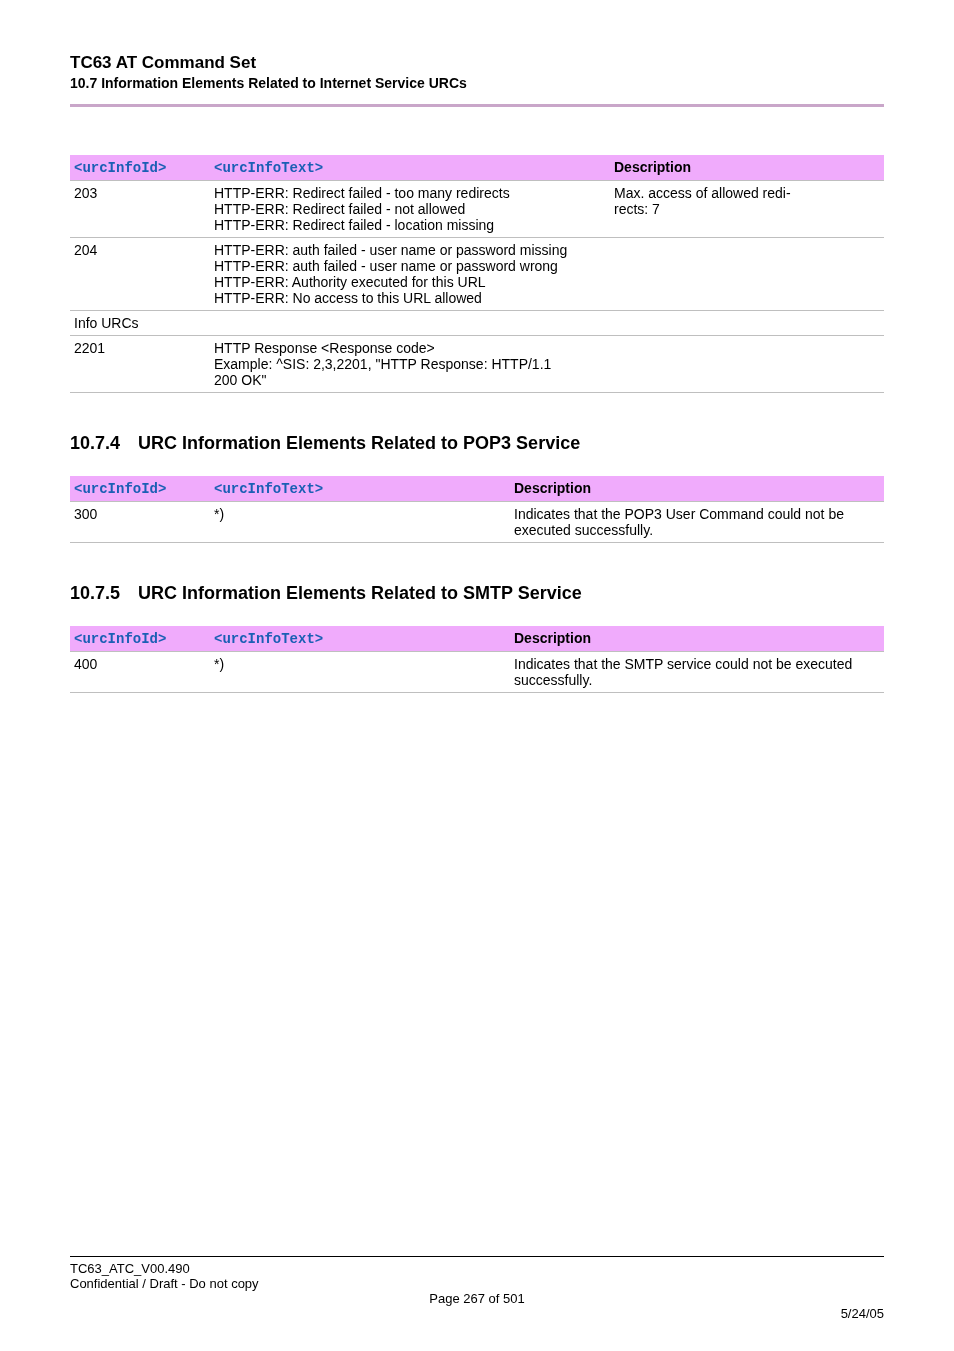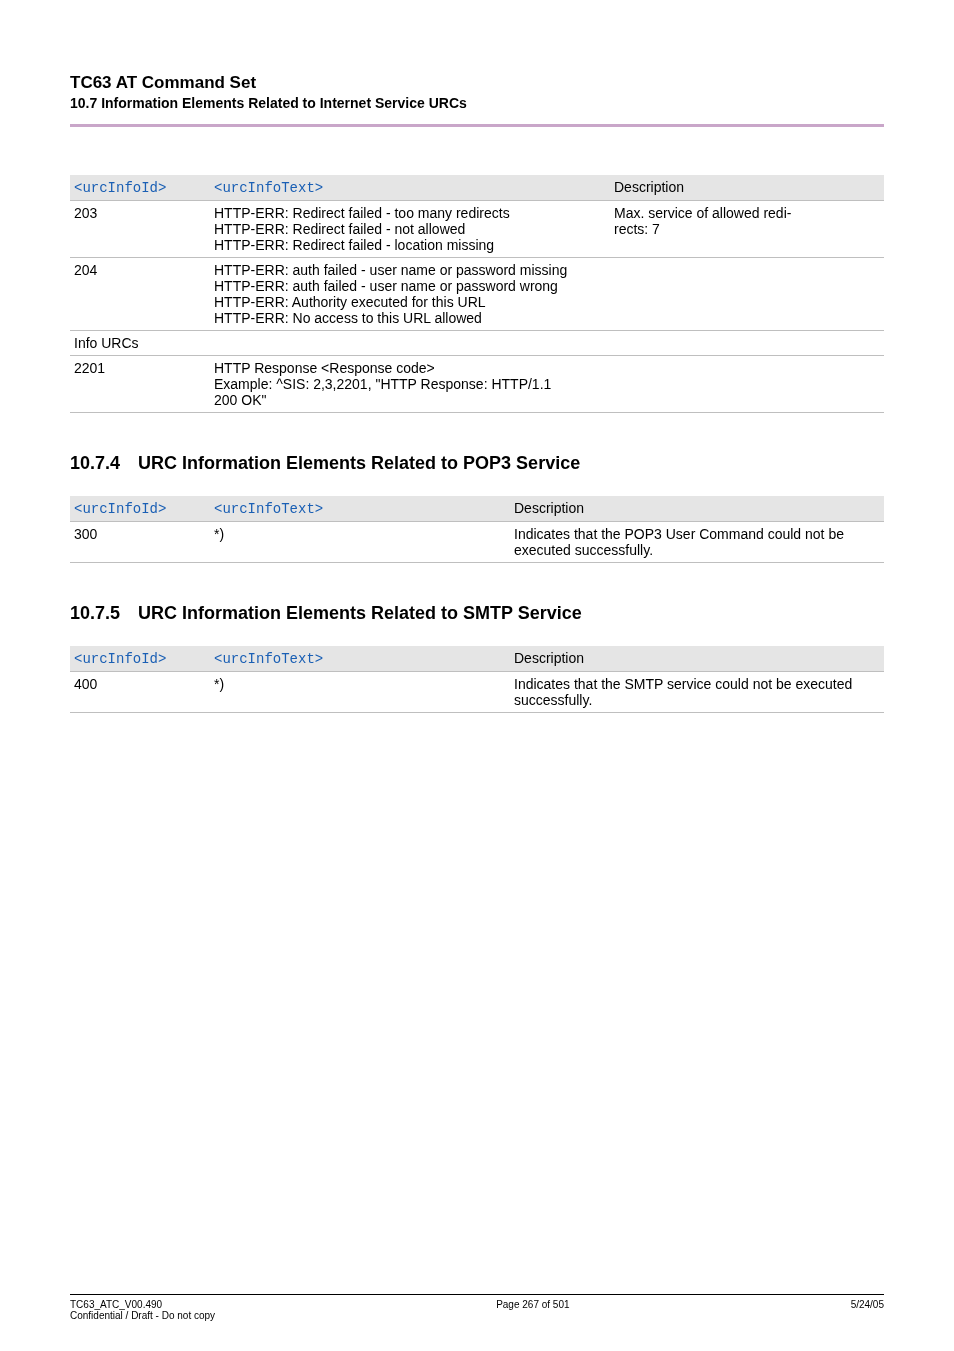--- a/index.html
+++ b/index.html
@@ -6,21 +6,20 @@
   body {
     font-family: Arial, Helvetica, sans-serif;
     background: #fff;
     width: 954px;
     height: 1351px;
     position: relative;
     color: #000;
   }
   .page {
     padding: 52px 70px 0 70px;
-    margin-top: 20px;
   }
   .header {
     display: flex;
     justify-content: space-between;
     align-items: flex-start;
     padding-bottom: 12px;
   }
   .header-left { flex: 1; }
   .doc-title {
     font-size: 17px;
@@ -49,22 +48,22 @@
     font-size: 14px;
     margin-bottom: 40px;
   }
   th, td {
     text-align: left;
     vertical-align: top;
     padding: 4px 8px 4px 4px;
     border-bottom: 1px solid #bfbfbf;
   }
   thead th {
-    background: #e5e5e5;
-    font-weight: normal;
+    background: #f0abfc;
+    font-weight: bold;
   }
   .mono-link {
     font-family: "Courier New", monospace;
     color: #1a5fb4;
   }
   .italic-row td { }
   .col-id { width: 140px; }
   .col-text-a { width: 400px; }
   .col-desc-a { width: auto; }
   .col-text-b { width: 300px; }
@@ -80,23 +79,24 @@
     margin-top: 6px;
   }
   .footnote sup { font-size: 11px; }
   .footer {
     position: absolute;
     left: 70px;
     right: 70px;
     bottom: 30px;
     border-top: 1px solid #000;
     padding-top: 4px;
-    font-size: 10px;
+    font-size: 13px;
     display: flex;
     justify-content: space-between;
+    flex-direction: column;
   }
   .footer .left { text-align: left; }
   .footer .center { text-align: center; flex: 1; }
   .footer .right { text-align: right; }
   .multiline span { display: block; }
 </style>
 </head>
 <body>
 
 <div class="page">
@@ -124,21 +124,21 @@
     </thead>
     <tbody id="table1-body">
         <tr>
           <td>203</td>
           <td class="multiline">
             <span>HTTP-ERR: Redirect failed - too many redirects</span>
             <span>HTTP-ERR: Redirect failed - not allowed</span>
             <span>HTTP-ERR: Redirect failed - location missing</span>
           </td>
           <td class="multiline">
-            <span>Max. service of allowed redi-</span>
+            <span>Max. access of allowed redi-</span>
             <span>rects: 7</span>
           </td>
         </tr>
         <tr>
           <td>204</td>
           <td class="multiline">
             <span>HTTP-ERR: auth failed - user name or password missing</span>
             <span>HTTP-ERR: auth failed - user name or password wrong</span>
             <span>HTTP-ERR: Authority executed for this URL</span>
             <span>HTTP-ERR: No access to this URL allowed</span>

